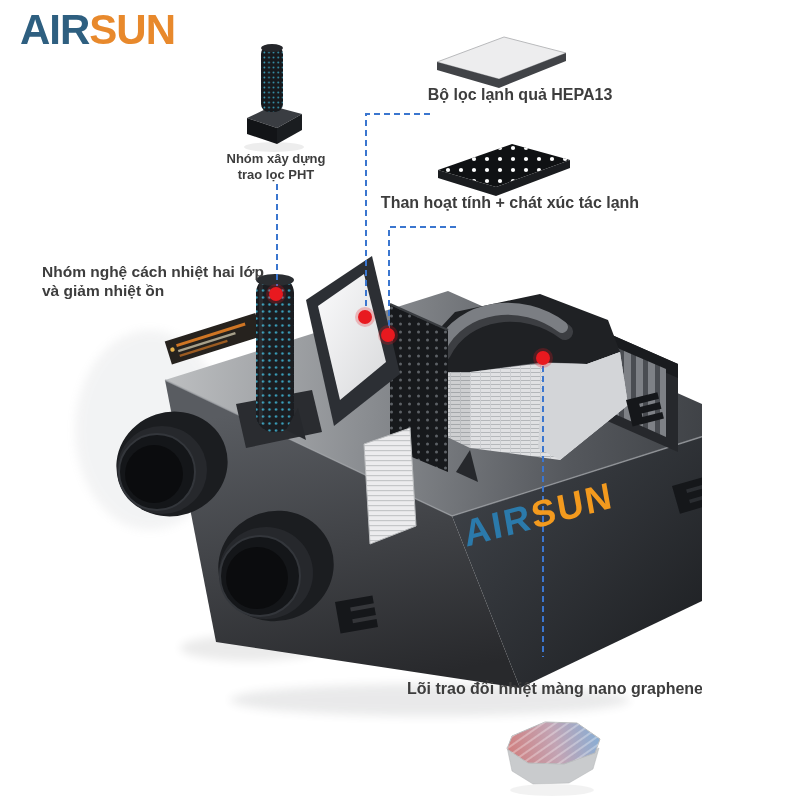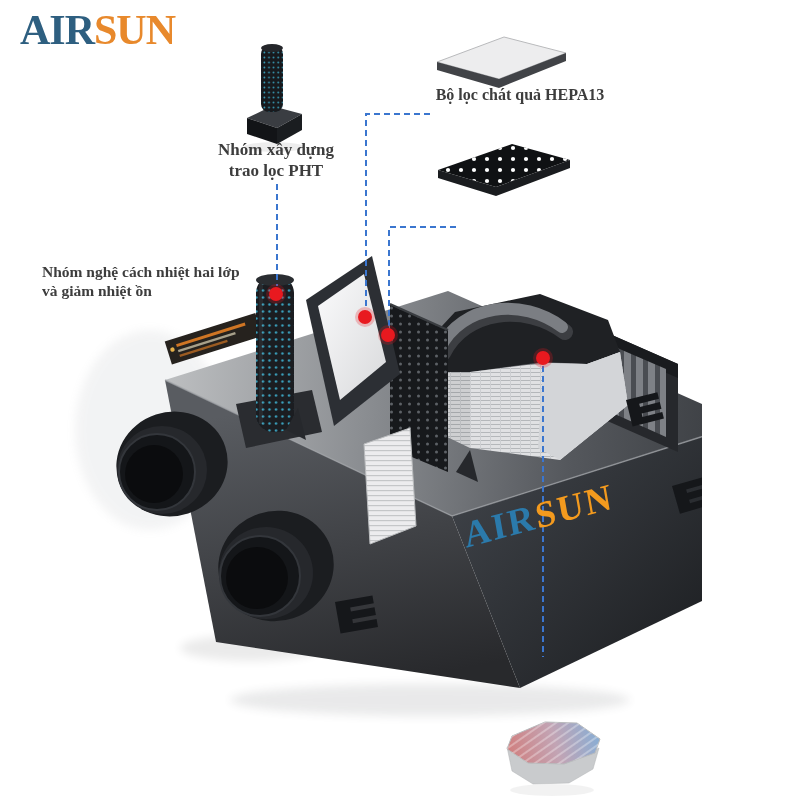--- a/index.html
+++ b/index.html
@@ -1,21 +1,21 @@
 <!DOCTYPE html>
 <html><head>
 <meta charset="utf-8">
 <style>
   html,body{margin:0;padding:0;background:#fff;}
   .stage{position:relative;width:702px;height:797px;background:#fff;overflow:hidden;
-         font-family:Liberation Serif, serif;}
+         font-family:Liberation Sans, sans-serif;}
   .stage svg{position:absolute;left:0;top:0;}
   .lbl{position:absolute;font-weight:bold;color:#3d3d3d;line-height:1.25;}
   .lbl-hepa{left:390px;top:85px;width:260px;text-align:center;font-size:16px;}
-  .lbl-pht{left:186px;top:139px;width:180px;text-align:center;font-size:17px;}
+  .lbl-pht{left:186px;top:151px;width:180px;text-align:center;font-size:13px;}
   .lbl-carbon{left:355px;top:193px;width:310px;text-align:center;font-size:16px;}
   .lbl-insulation{left:42px;top:262px;width:250px;text-align:left;font-size:15.5px;}
   .lbl-core{left:390px;top:679px;width:330px;text-align:center;font-size:16px;}
   .brand-logo{position:absolute;left:20px;top:6px;font-size:42px;font-weight:bold;
               letter-spacing:-1px;transform:scaleY(1.02);}
   .brand-logo .air{color:#2e5f80;}
   .brand-logo .sun{color:#e8892c;}
   .unit-logo{position:absolute;left:446px;top:494px;width:185px;text-align:center;
              font-size:37px;font-weight:bold;letter-spacing:2px;
              transform:rotate(-15deg) skewX(-5deg);transform-origin:50% 50%;}
@@ -222,23 +222,25 @@
     </g>
     <g>
       <circle cx="543" cy="358" r="10" fill="#e8191f" opacity="0.25"></circle>
           <circle cx="543" cy="358" r="7" fill="#e8191f"></circle>
     </g>
   </g>
 </svg>
 
 <div class="brand-logo"><span class="air">AIR</span><span class="sun">SUN</span></div>
 
-<div class="lbl lbl-hepa">Bộ lọc chát quả HEPA13</div>
+<div class="lbl lbl-hepa">Bộ lọc lạnh quả HEPA13</div>
 
 <div class="lbl lbl-pht"><span>Nhóm xây dựng</span><br><span>trao lọc PHT</span></div>
 
+<div class="lbl lbl-carbon">Than hoạt tính + chát xúc tác lạnh</div>
 
 <div class="lbl lbl-insulation"><span>Nhóm nghệ cách nhiệt hai lớp</span><br><span>và giảm nhiệt ồn</span></div>
 
+<div class="lbl lbl-core">Lõi trao đổi nhiệt màng nano graphene</div>
 
 <div class="unit-logo"><span class="air">AIR</span><span class="sun">SUN</span></div>
 
 </div>
 
 </body></html>

